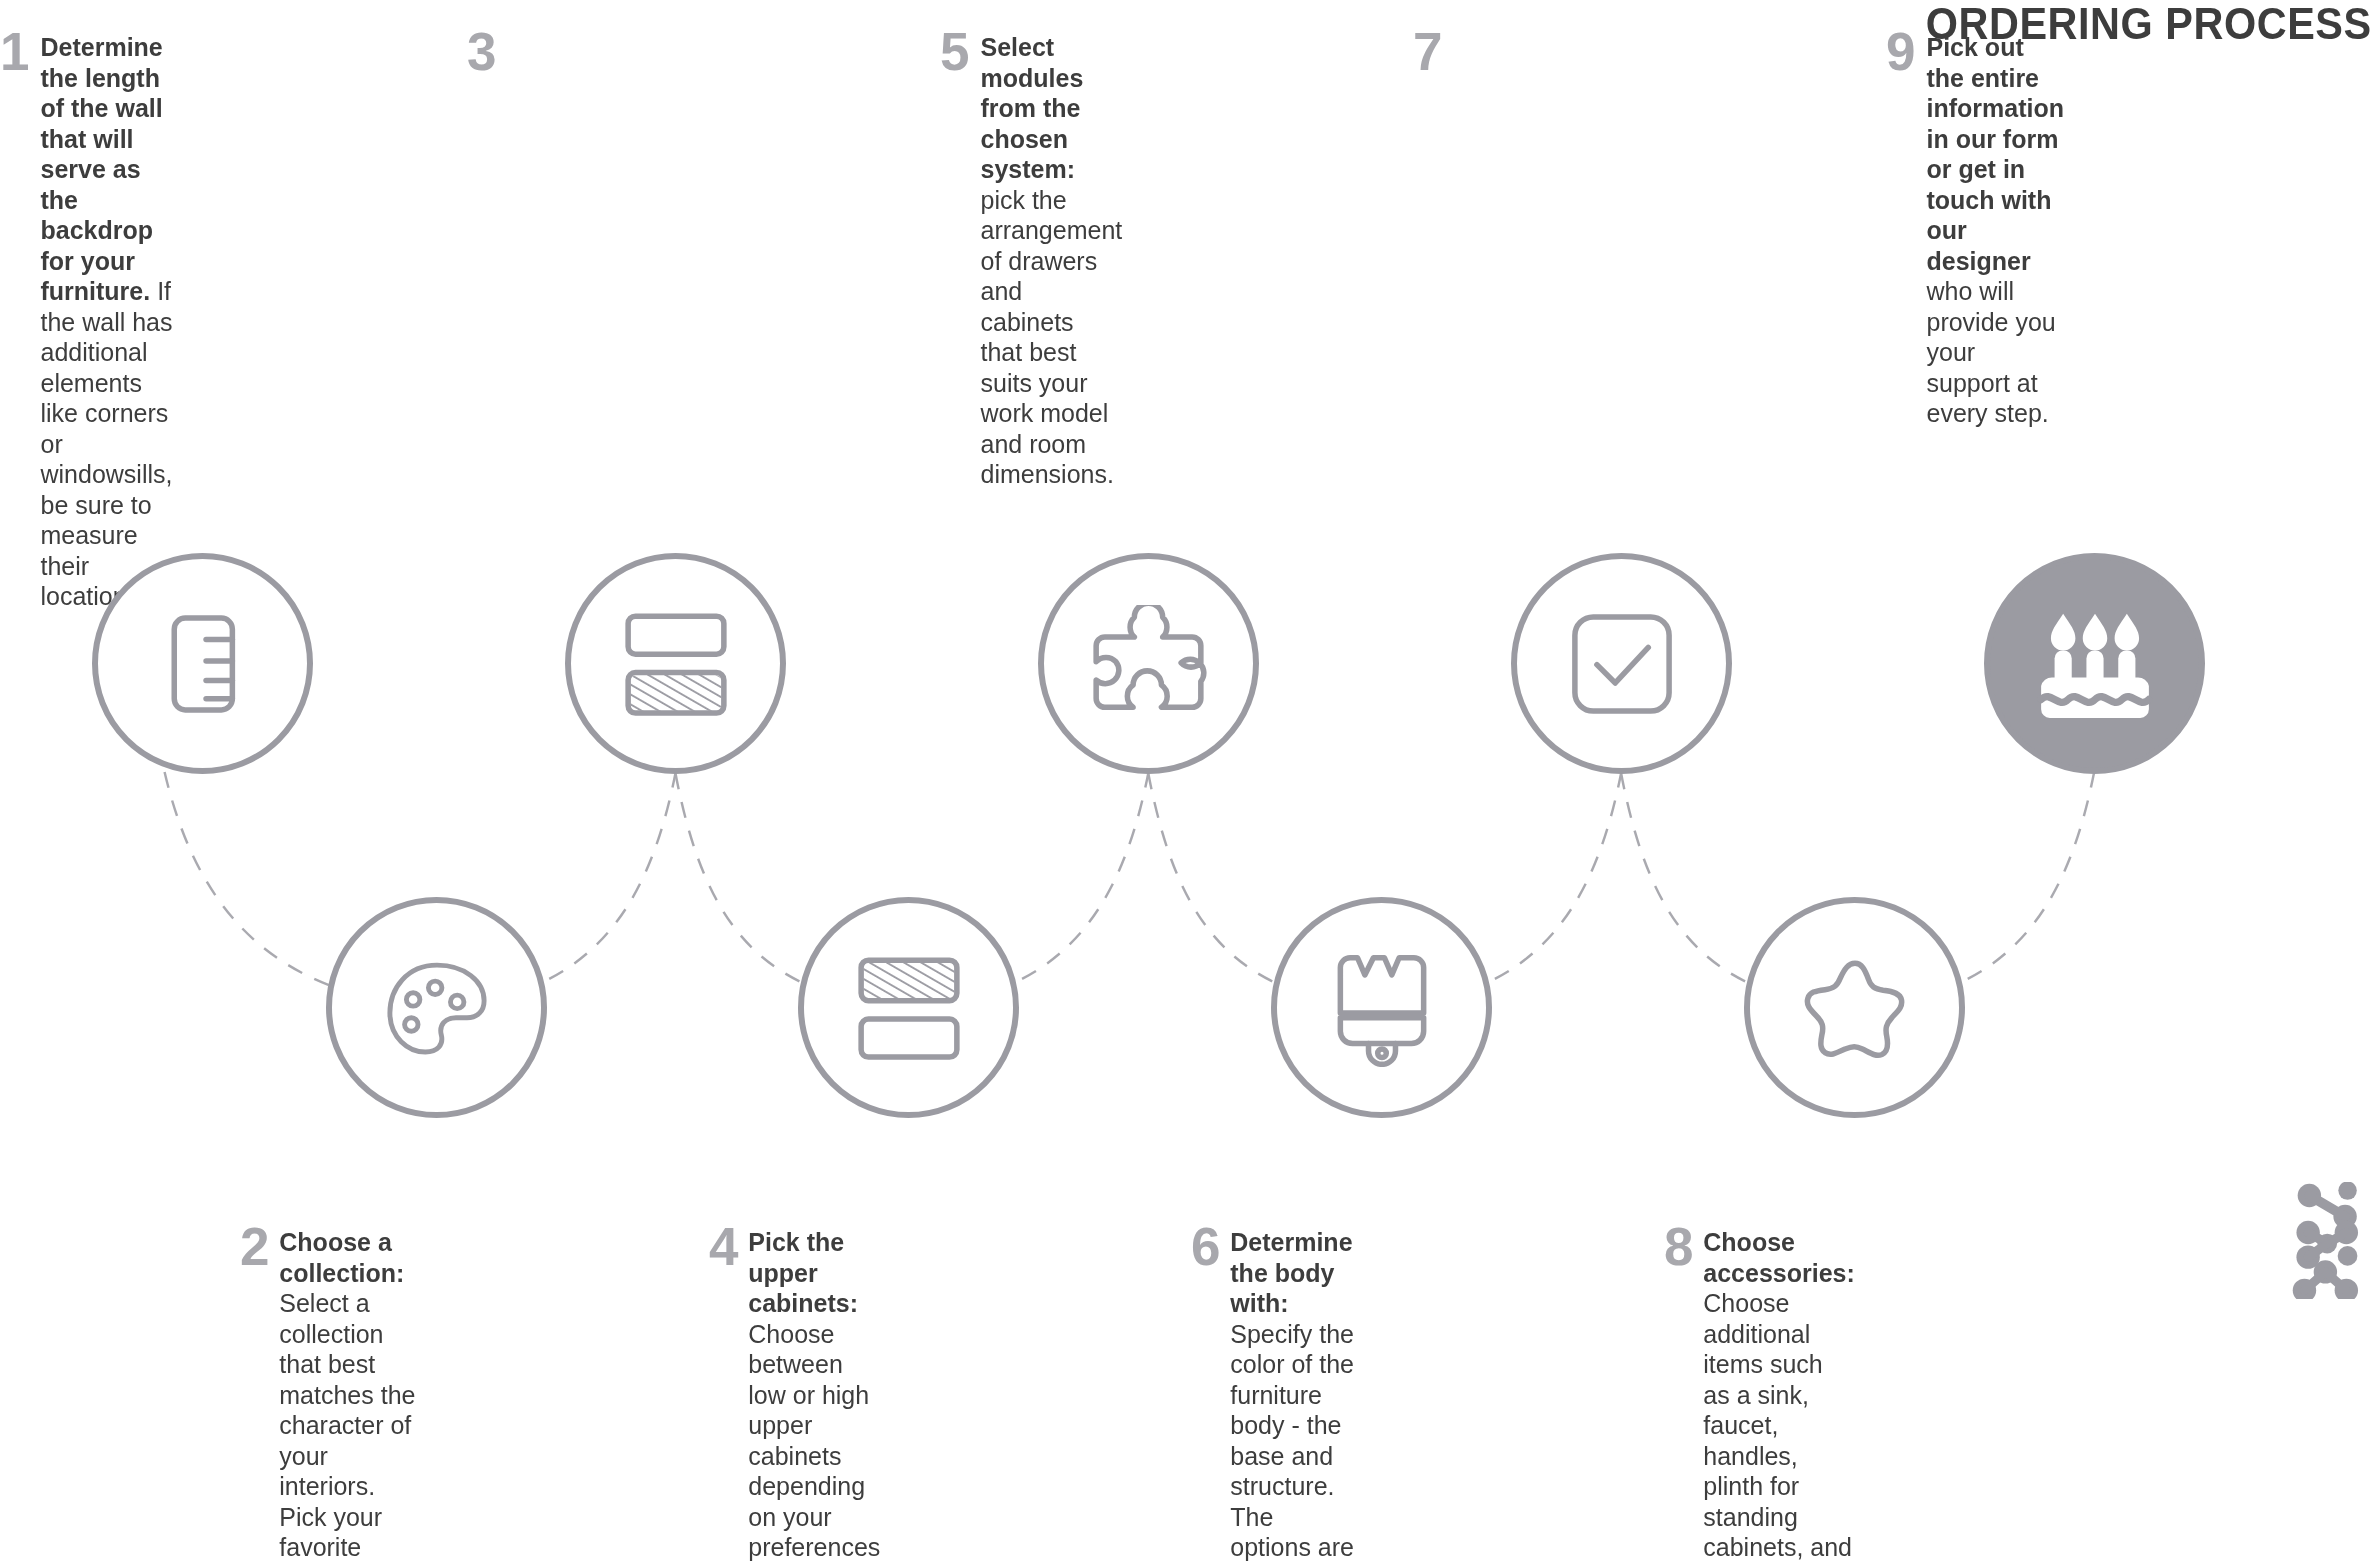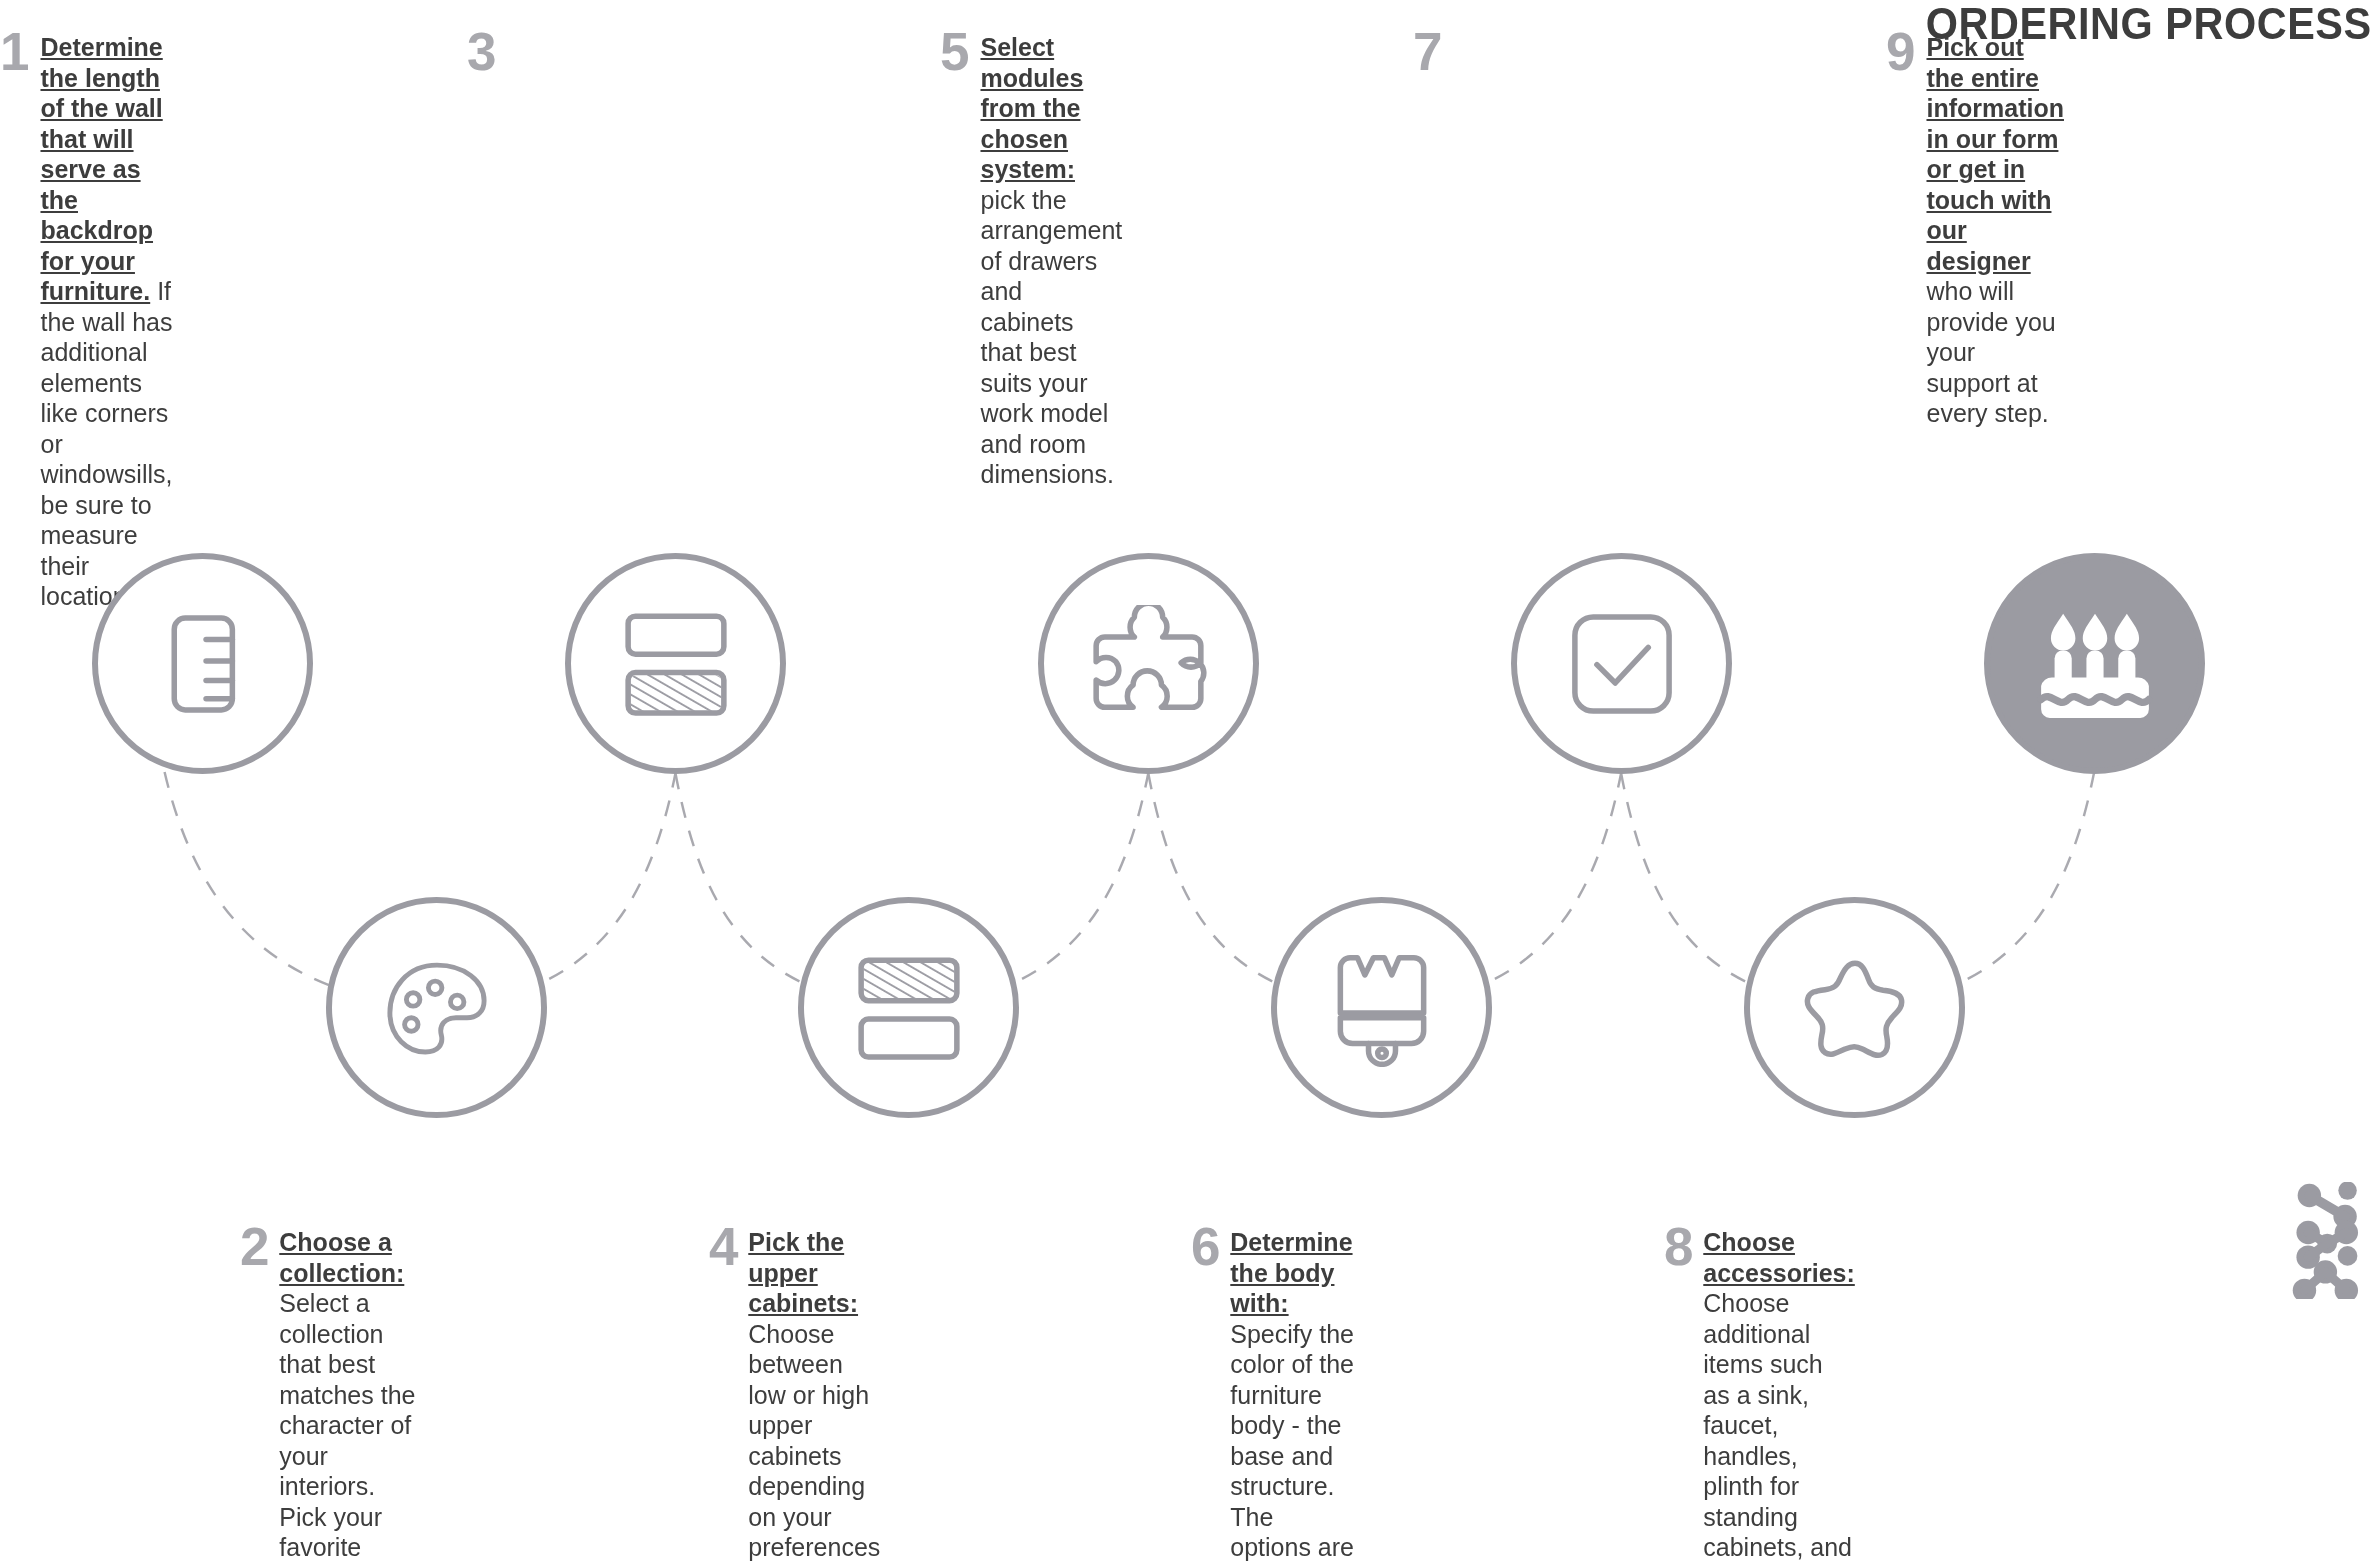--- a/index.html
+++ b/index.html
@@ -35,21 +35,21 @@
     margin-right:11px;
     flex:0 0 auto;
     transform:translateY(-3.7px);
   }
   .step-text {
     font-size:25px;
     line-height:1.22;
     color:#3d3d3d;
     font-weight:400;
   }
-  .step-text b { font-weight:bold;text-decoration:underline; }
+  .step-text b { font-weight:bold; }
 
   
   .top-block  { top:32px; }
   .bot-block  { top:1227px; }
 
   #step-1 { left:0px;    width:175px; }
   #step-3 { left:467px;  width:166px; }
   #step-5 { left:940px; width:178px; }
   #step-7 { left:1413px; width:172px; }
   #step-9 { left:1886px; width:175px; }

